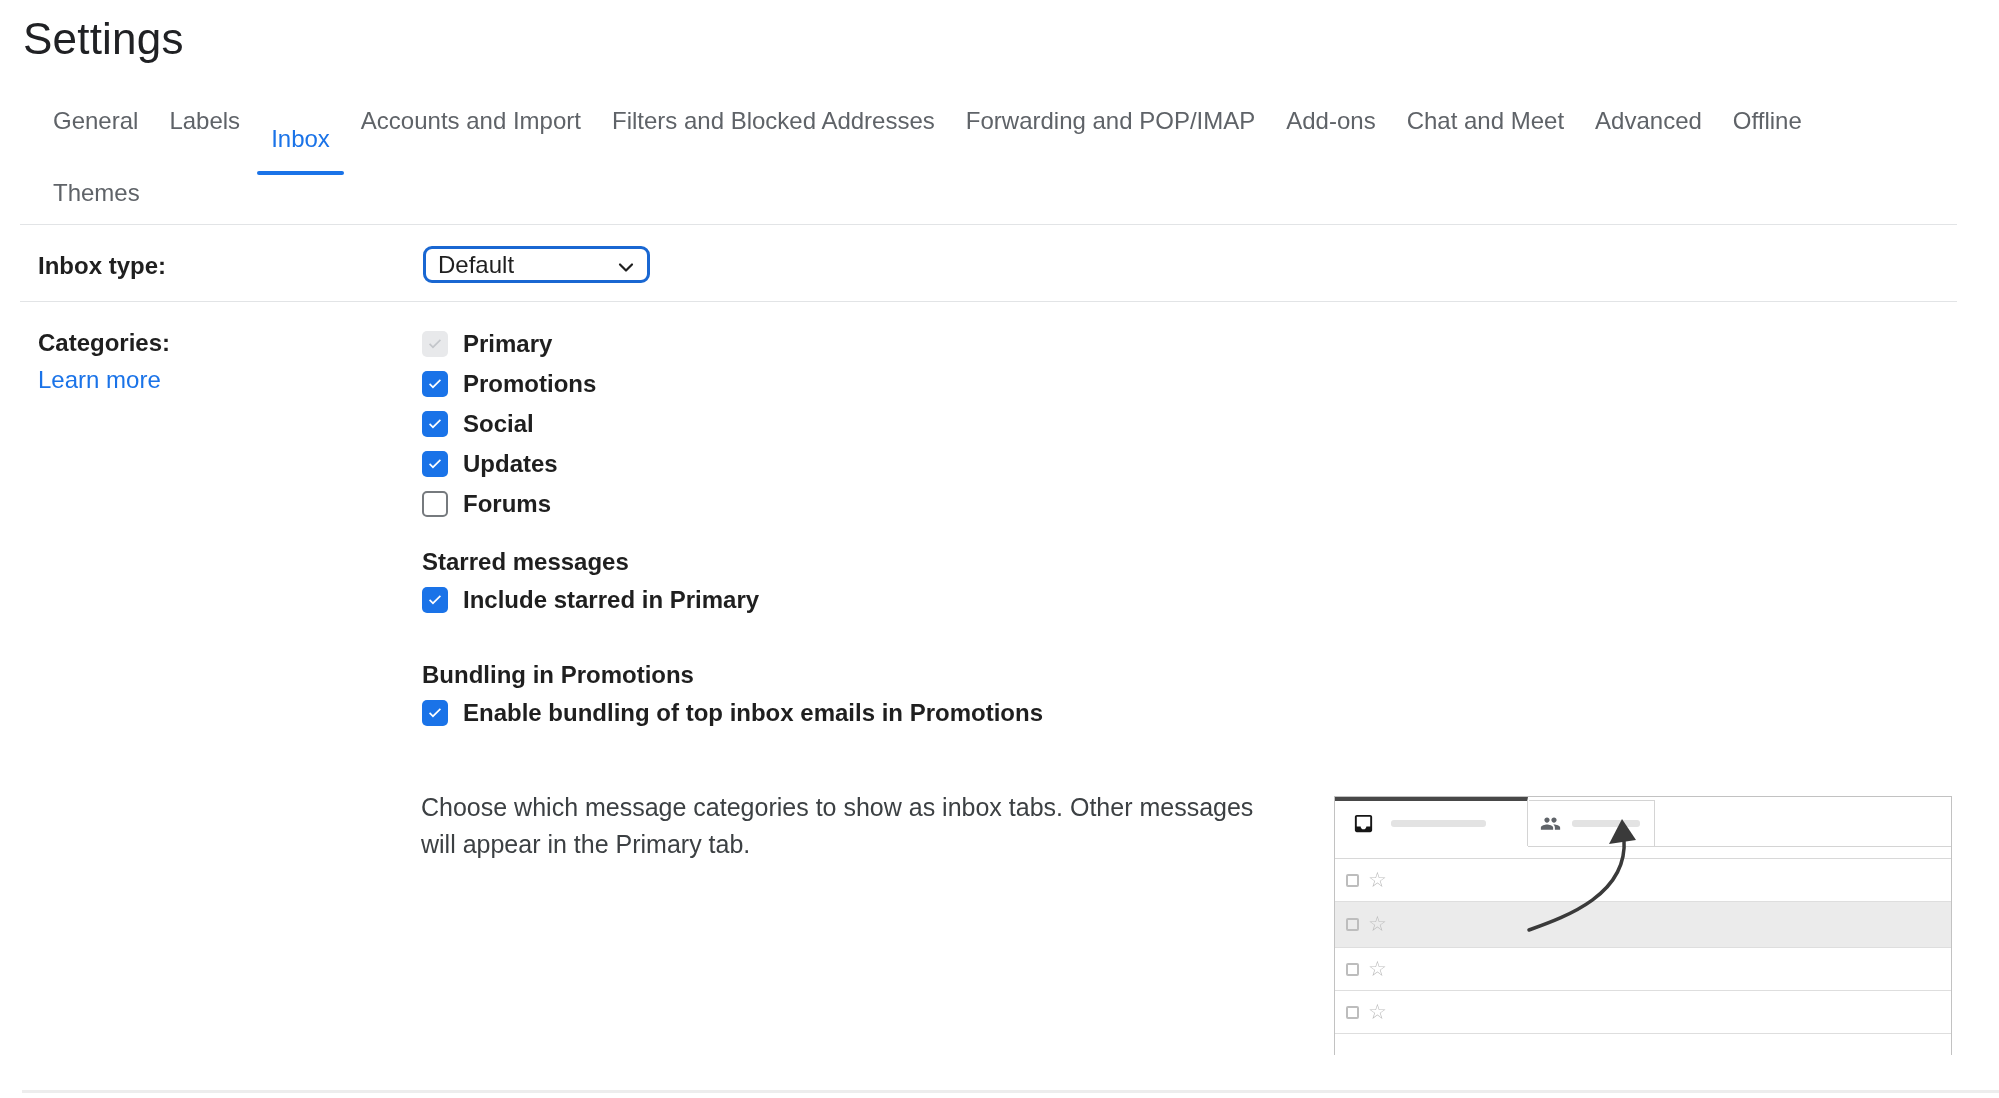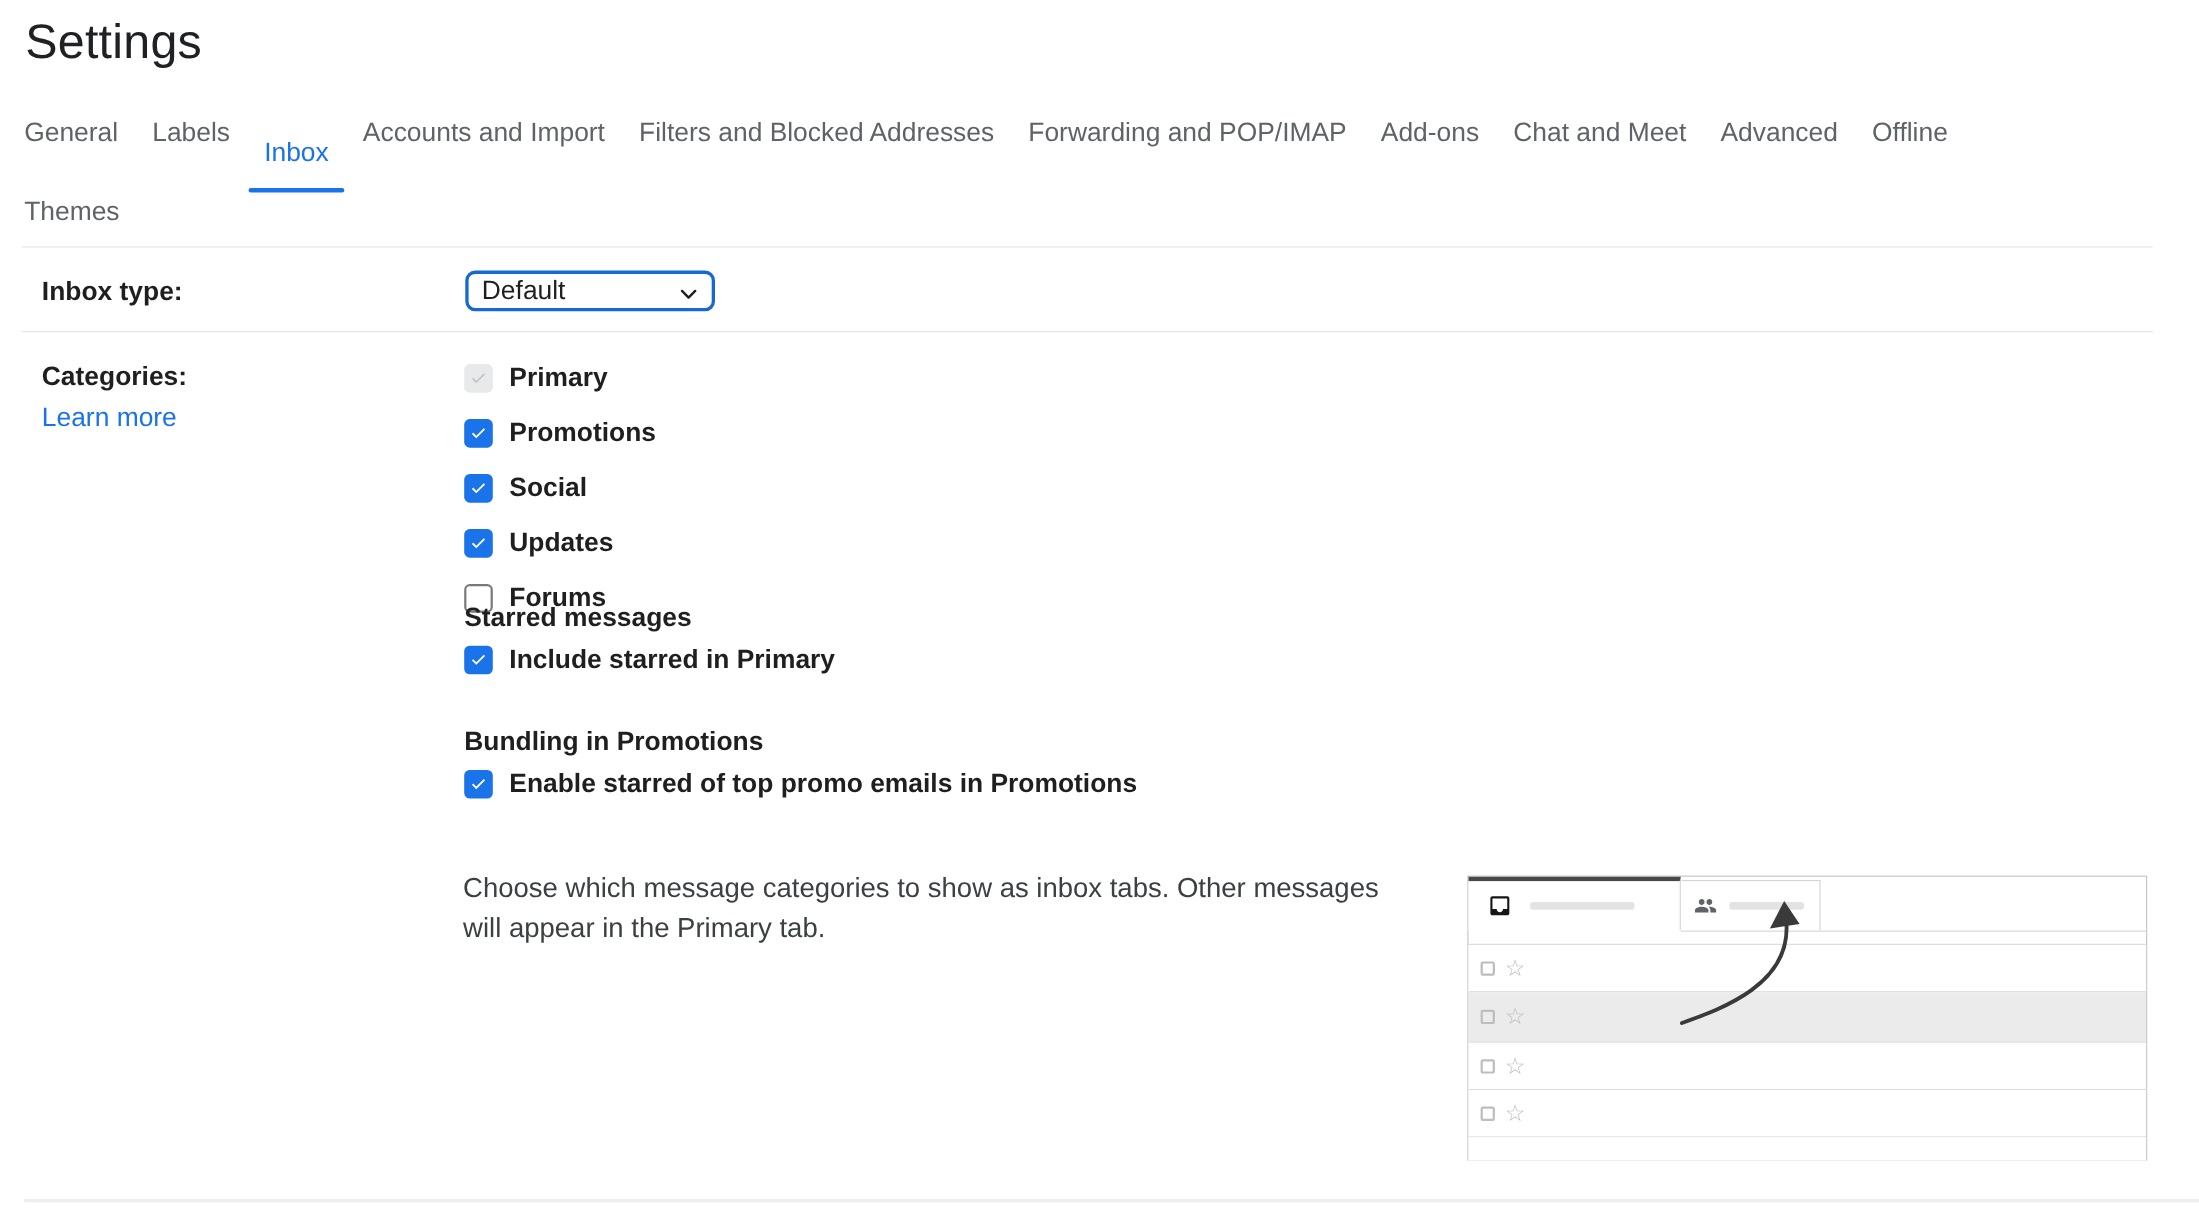--- a/index.html
+++ b/index.html
@@ -6,21 +6,21 @@
   html,body { background:#fff; }
   .page {
     position:relative; width:1999px; height:1098px; overflow:hidden;
     background:#fff; font-family:"Liberation Sans", sans-serif; color:#202124;
   }
   .title {
     position:absolute; left:23px; top:14px;
     font-size:44px; font-weight:400; color:#202124; letter-spacing:0.2px;
   }
   .tabs-row {
-    position:absolute; left:22px; display:flex; gap:31px;
+    position:absolute; left:53px; display:flex; gap:31px;
     font-size:24px; color:#5f6368; white-space:nowrap;
   }
   .tabs-row1 { top:106px; }
   .tabs-row2 { top:178px; }
   .tab { position:relative; line-height:30px; cursor:pointer; }
   .tab.active { color:#1a73e8; font-weight:500;margin-top:18px; }
   .tab.active::after {
     content:""; position:absolute; left:-14px; right:-14px; top:47px;
     height:4px; border-radius:2px; background:#1a73e8;
   }
@@ -35,21 +35,21 @@
   .learn-more { position:absolute; left:38px; top:366px; font-size:24px; color:#1a73e8; cursor:pointer; }
 
   .select-box {
     position:absolute; left:423px; top:246px; width:227px; height:37px;
     border:3px solid #1967d2; border-radius:9px; background:#fff;
     display:flex; align-items:center; padding:0 12px; font-size:24px; color:#1f1f1f;
     cursor:pointer;
   }
   .select-box .chevron { position:absolute; right:9px; top:6px; }
 
-  .cat-list { position:absolute; left:422px; top:331px; display:flex; flex-direction:column; gap:24px; }
+  .cat-list { position:absolute; left:422px; top:331px; display:flex; flex-direction:column; gap:14px; }
   .check-row { display:flex; align-items:center; gap:15px; height:26px; }
   .checkbox {
     width:26px; height:26px; border-radius:5px; flex:0 0 26px;
     display:flex; align-items:center; justify-content:center; cursor:pointer;
   }
   .checkbox.checked { background:#1a73e8; }
   .checkbox.checked svg { fill:#ffffff; }
   .checkbox.disabled { background:#e8e9eb; cursor:default; }
   .checkbox.disabled svg { fill:#c3c6ca; }
   .checkbox.unchecked { background:#fff; border:2.5px solid #767a7e; }
@@ -189,21 +189,21 @@
     <span class="check-label">Include starred in Primary</span>
   </div>
 
   <div class="section-heading bundling-heading">Bundling in Promotions</div>
   <div class="single-row check-row bundling-row">
     <span class="checkbox checked">
       <svg width="20" height="20" viewBox="0 0 24 24">
           <path d="M9.55 17.3 4.8 12.55l1.4-1.4 3.35 3.35 8.25-8.25 1.4 1.4z"></path>
         </svg>
     </span>
-    <span class="check-label">Enable starred of top promo emails in Promotions</span>
+    <span class="check-label">Enable bundling of top inbox emails in Promotions</span>
   </div>
 
   <div class="desc desc1">
     <div>Choose which message categories to show as inbox tabs. Other messages</div>
     <div>will appear in the Primary tab.</div>
   </div>
 
   <div class="illustration">
     <div class="illu-tab1">
       <svg width="23" height="23" viewBox="0 0 24 24" fill="#161616">

